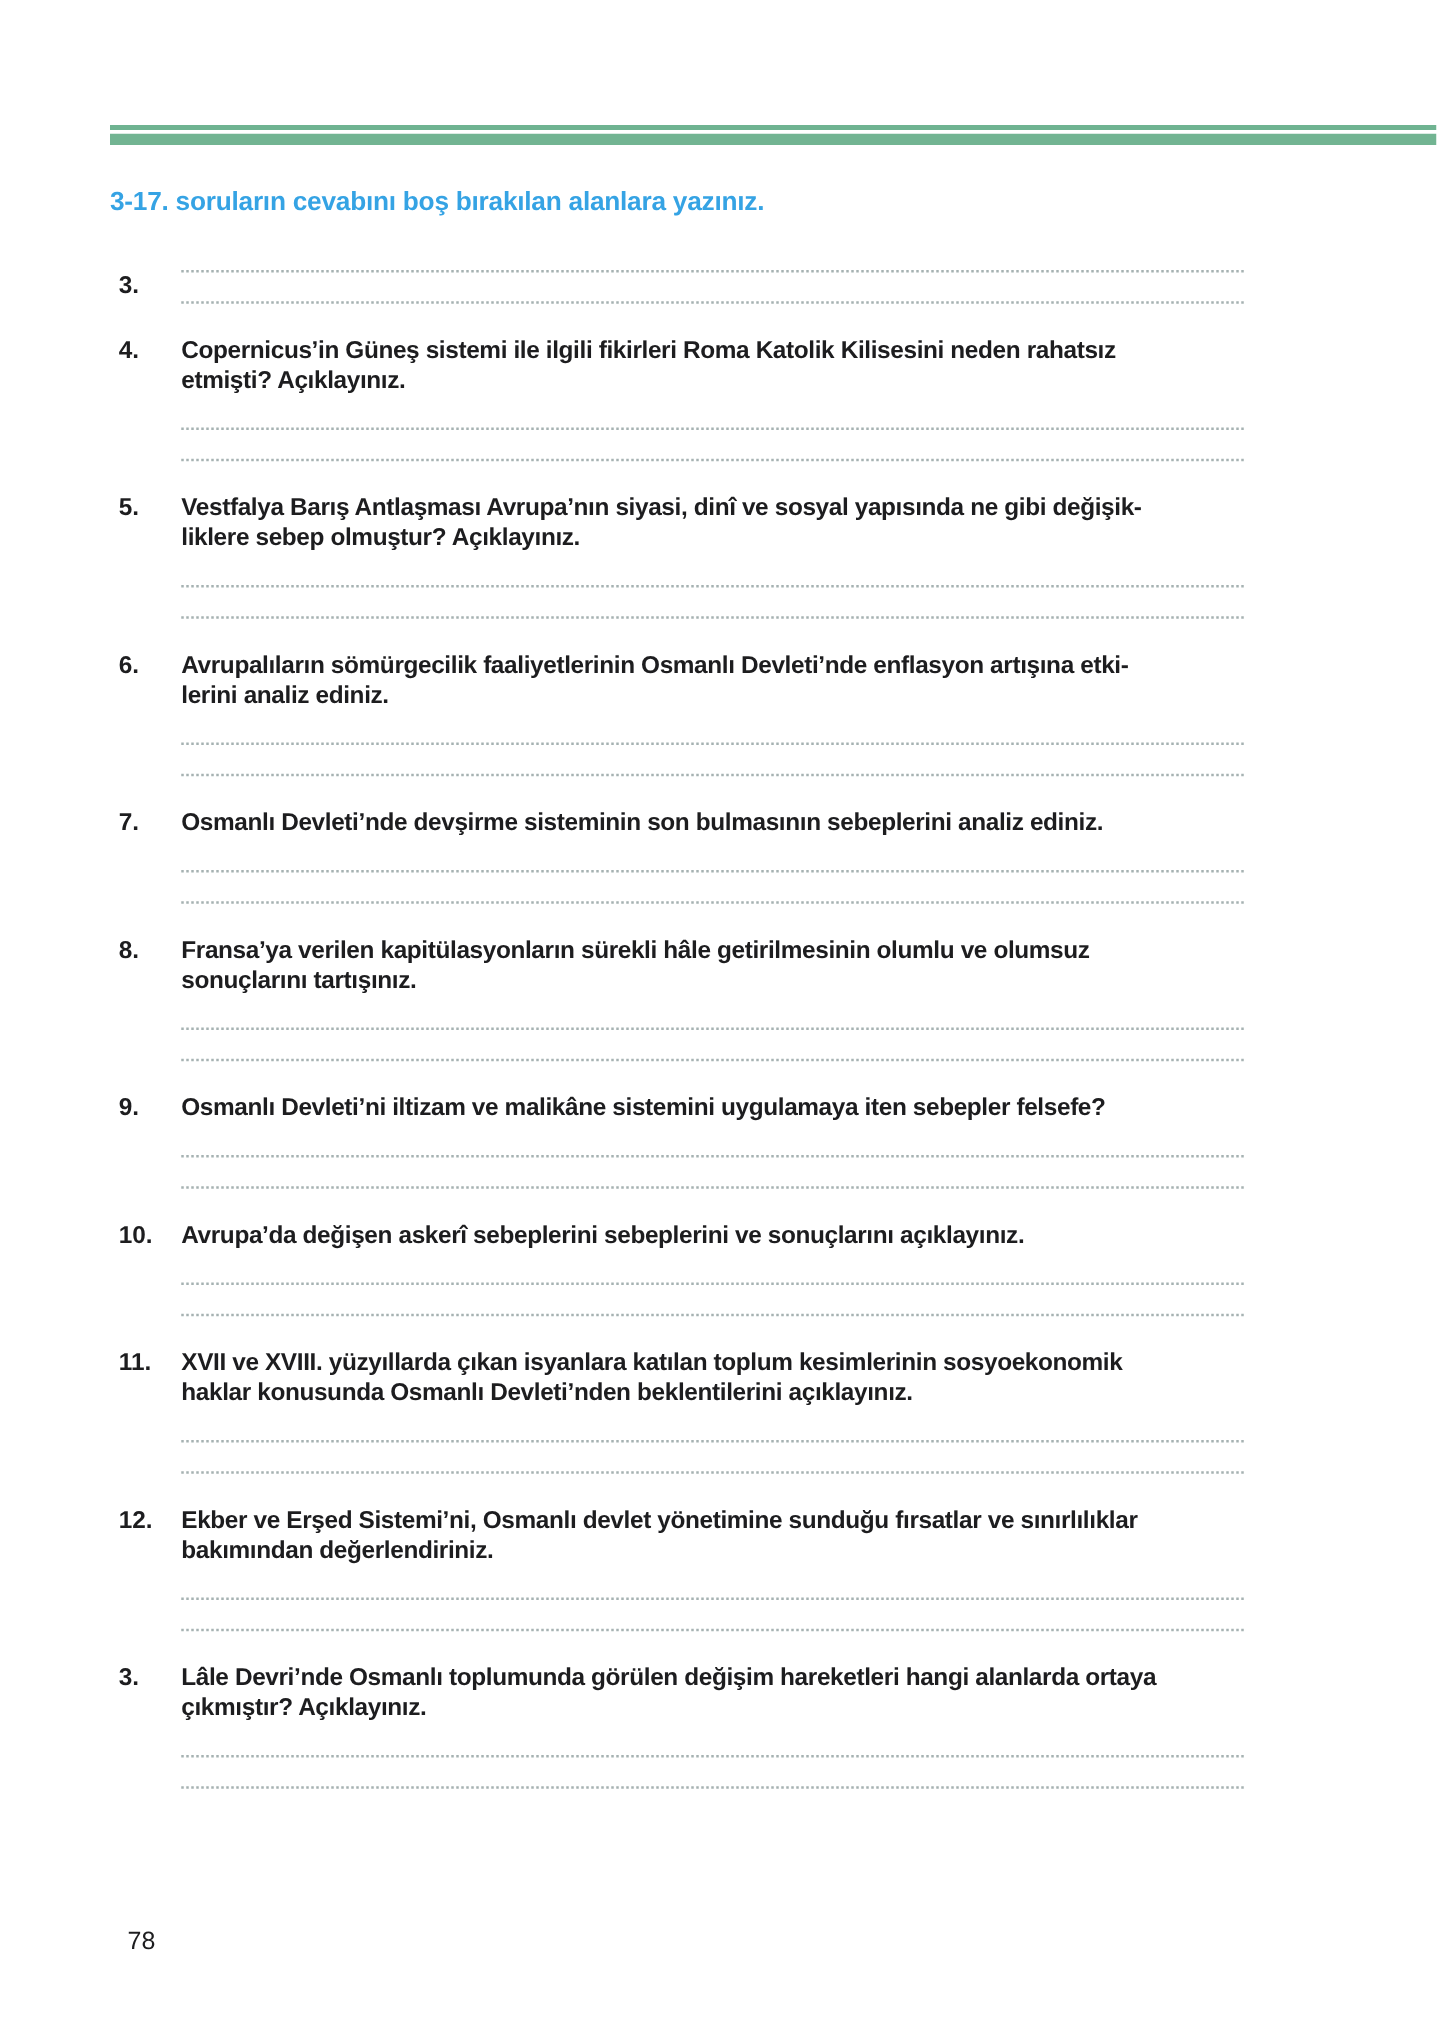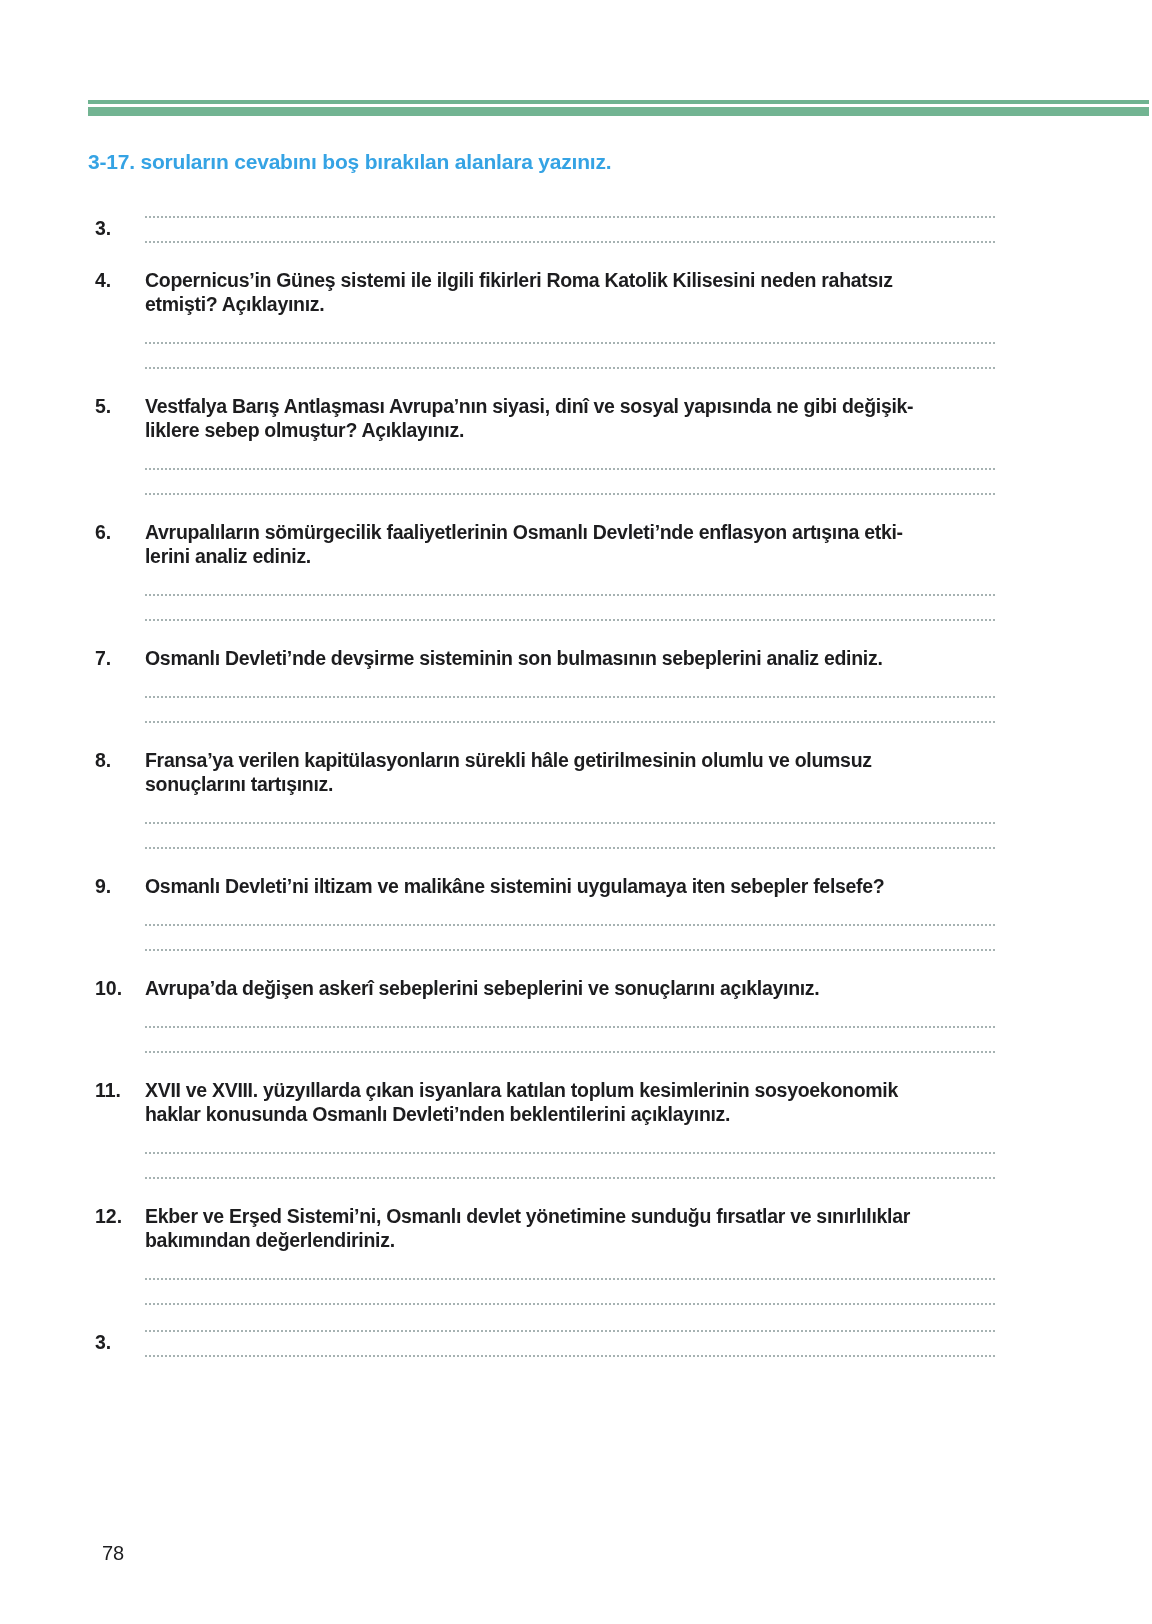--- a/index.html
+++ b/index.html
@@ -195,20 +195,22 @@
         <p class="qtext">Ekber ve Erşed Sistemi’ni, Osmanlı devlet yönetimine sunduğu fırsatlar ve sınırlılıklar
 bakımından değerlendiriniz.</p>
         <div class="answer-line"></div>
         <div class="answer-line"></div>
       </div>
     </section>
 
     <section class="question">
       <div class="qnum">3.</div>
       <div class="qbody">
+        <p class="qtext">Lâle Devri’nde Osmanlı toplumunda görülen değişim hareketleri hangi alanlarda ortaya
+çıkmıştır? Açıklayınız.</p>
         <div class="answer-line"></div>
         <div class="answer-line"></div>
       </div>
     </section>
 
   </main>
 
   <span class="pagenum">78</span>
 
 </div>

